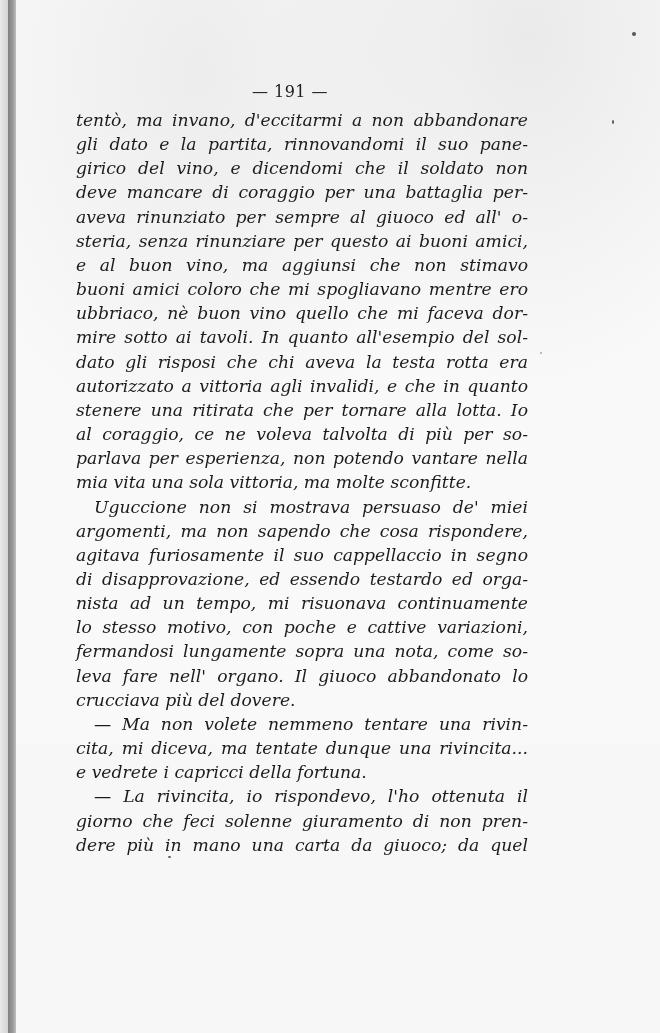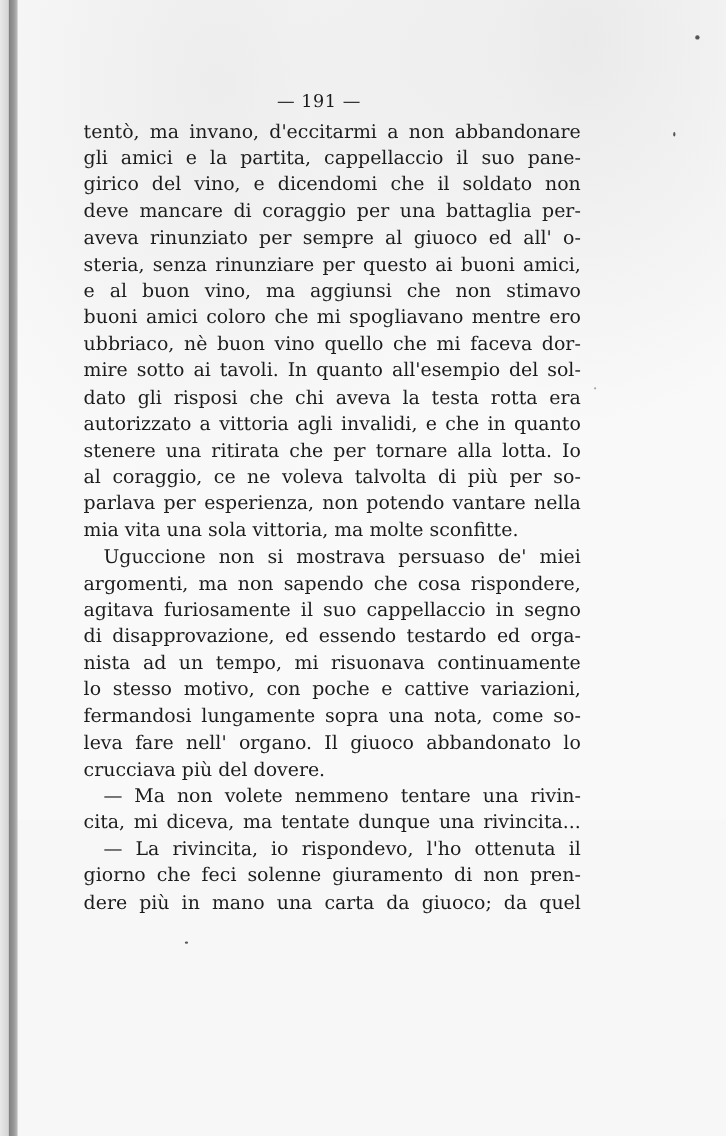--- a/index.html
+++ b/index.html
@@ -58,20 +58,21 @@
       top: 108px;
       width: 452px;
       font-size: 17.2px;
       line-height: 24.15px;
     }
     .line {
       display: block;
       white-space: nowrap;
       text-align: justify;
       text-align-last: justify;
+      font-style: italic;
     }
     .line.last {
       text-align-last: left;
     }
     .line.indent {
       padding-left: 18px;
     }
     .speck {
       position: absolute;
       background: #555;
@@ -82,21 +83,21 @@
 <body>
 
 <div class="page">
   <div class="spine-shadow"></div>
   <div class="spine"></div>
 
   <div class="page-number">— 191 —</div>
 
   <div class="body-text" id="body-text">
       <span class="line">tentò, ma invano, d'eccitarmi a non abbandonare</span>
-      <span class="line">gli amici e la partita, cappellaccio il suo pane-</span>
+      <span class="line">gli dato e la partita, rinnovandomi il suo pane-</span>
       <span class="line">girico del vino, e dicendomi che il soldato non</span>
       <span class="line">deve mancare di coraggio per una battaglia per-</span>
       <span class="line">aveva rinunziato per sempre al giuoco ed all' o-</span>
       <span class="line">steria, senza rinunziare per questo ai buoni amici,</span>
       <span class="line">e al buon vino, ma aggiunsi che non stimavo</span>
       <span class="line">buoni amici coloro che mi spogliavano mentre ero</span>
       <span class="line">ubbriaco, nè buon vino quello che mi faceva dor-</span>
       <span class="line">mire sotto ai tavoli. In quanto all'esempio del sol-</span>
       <span class="line">dato gli risposi che chi aveva la testa rotta era</span>
       <span class="line">autorizzato a vittoria agli invalidi, e che in quanto</span>
@@ -108,20 +109,21 @@
       <span class="line">argomenti, ma non sapendo che cosa rispondere,</span>
       <span class="line">agitava furiosamente il suo cappellaccio in segno</span>
       <span class="line">di disapprovazione, ed essendo testardo ed orga-</span>
       <span class="line">nista ad un tempo, mi risuonava continuamente</span>
       <span class="line">lo stesso motivo, con poche e cattive variazioni,</span>
       <span class="line">fermandosi lungamente sopra una nota, come so-</span>
       <span class="line">leva fare nell' organo. Il giuoco abbandonato lo</span>
       <span class="line last">crucciava più del dovere.</span>
       <span class="line indent">— Ma non volete nemmeno tentare una rivin-</span>
       <span class="line">cita, mi diceva, ma tentate dunque una rivincita...</span>
+      <span class="line last">e vedrete i capricci della fortuna.</span>
       <span class="line indent">— La rivincita, io rispondevo, l'ho ottenuta il</span>
       <span class="line">giorno che feci solenne giuramento di non pren-</span>
       <span class="line">dere più in mano una carta da giuoco; da quel</span>
     </div>
 
   <div class="speck" style="left:632px;top:32px;width:4px;height:4px;"></div>
   <div class="speck" style="left:612px;top:120px;width:2px;height:4px;"></div>
   <div class="speck" style="left:168px;top:856px;width:3px;height:2px;"></div>
   <div class="speck" style="left:540px;top:352px;width:2px;height:2px;opacity:0.5;"></div>
 </div>

